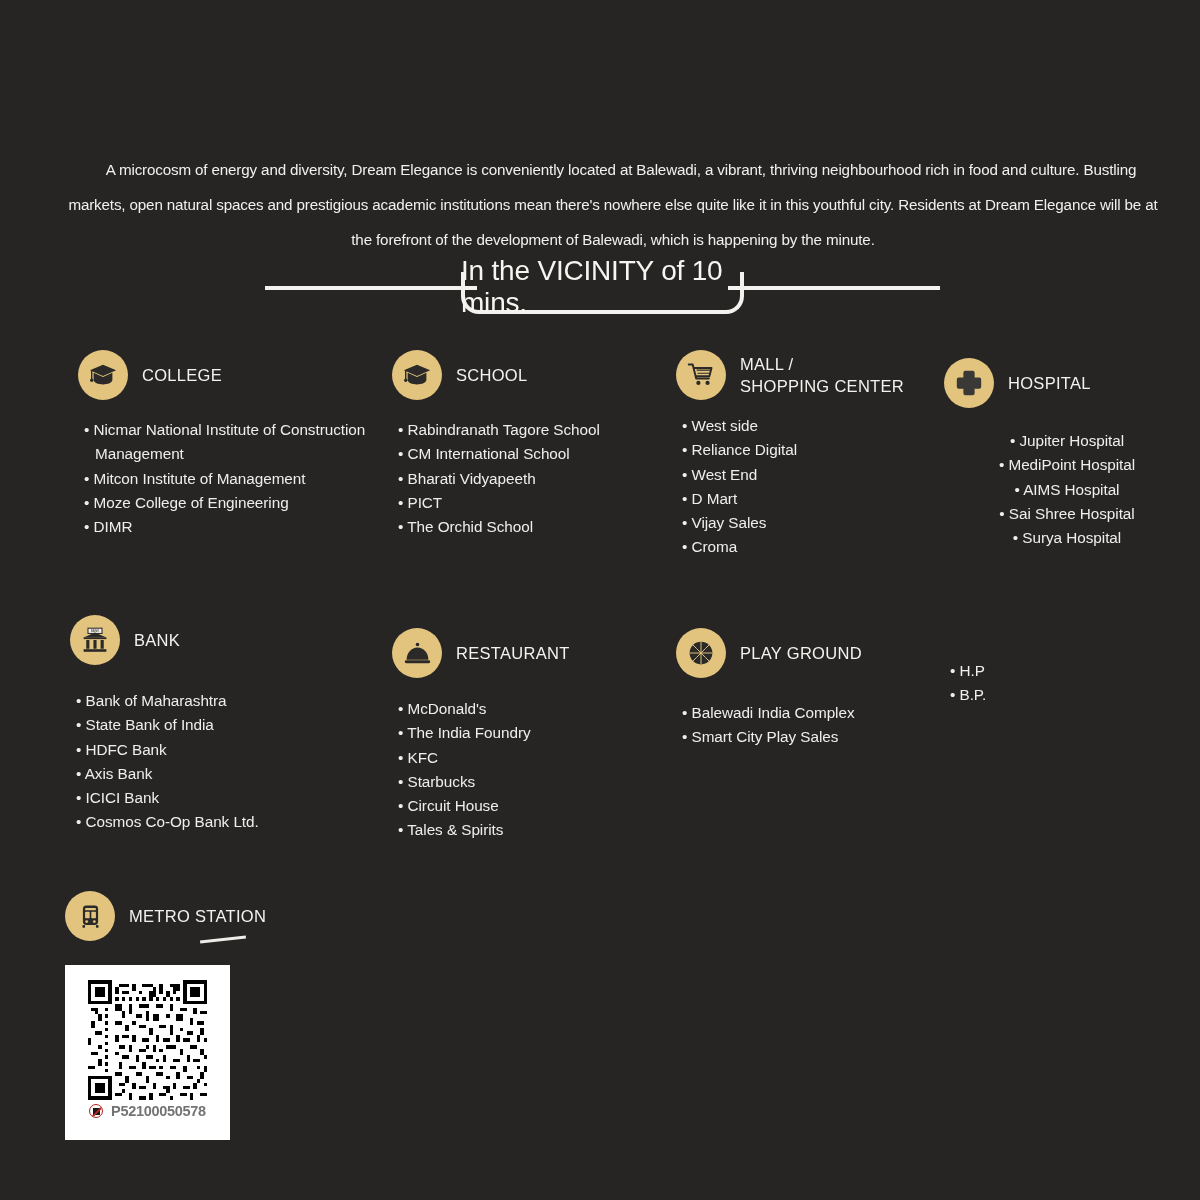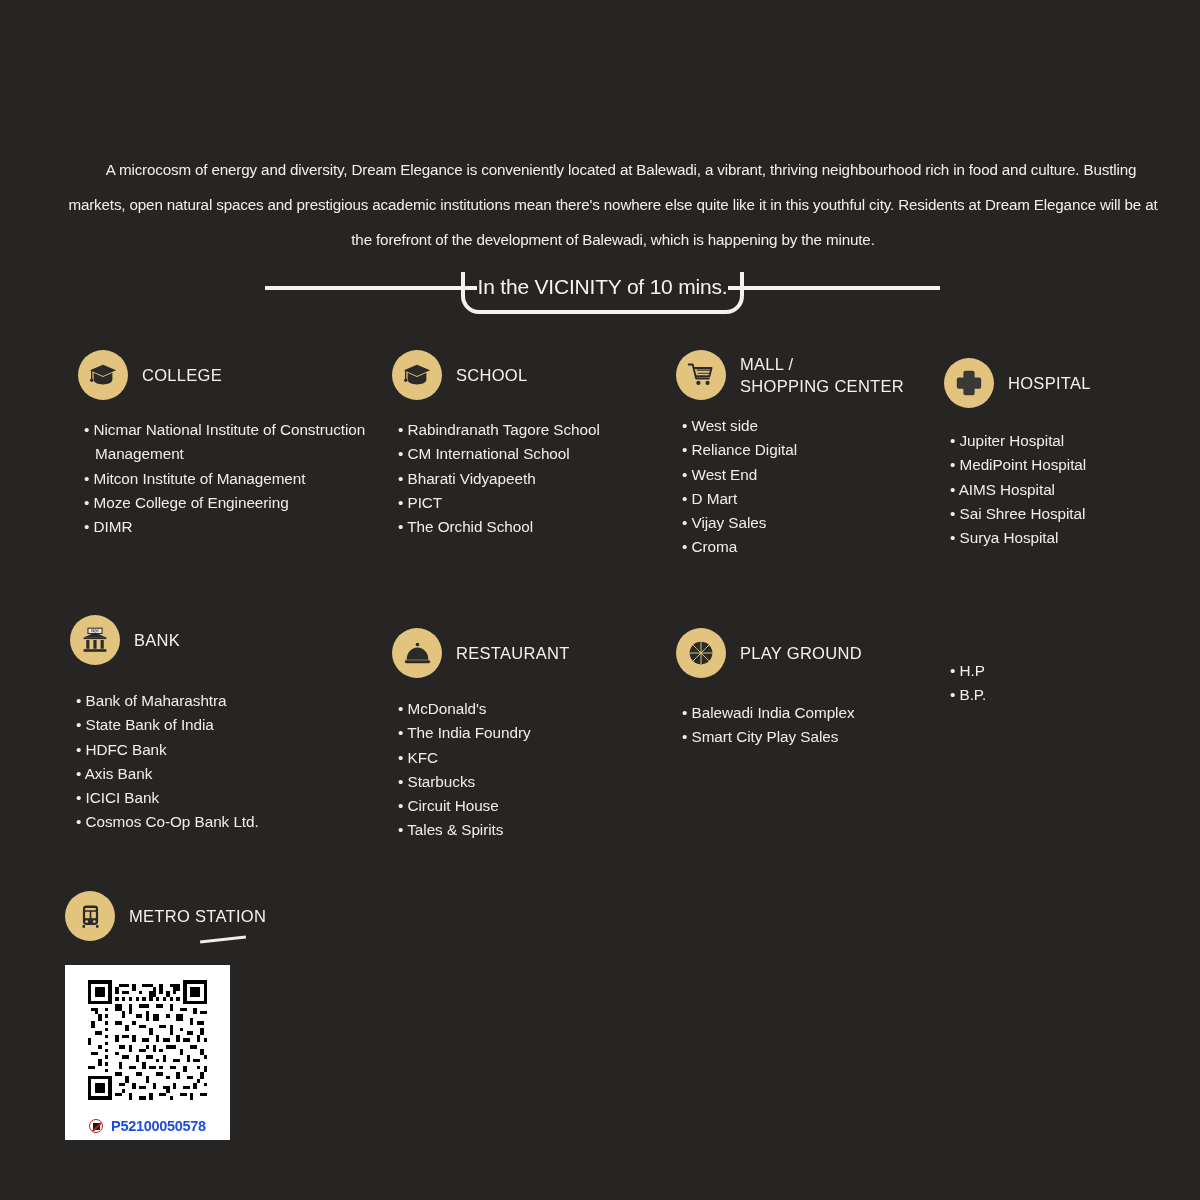--- a/index.html
+++ b/index.html
@@ -58,21 +58,21 @@
   }
   .ribbon-text {
     position: absolute;
     left: 196px;
     top: 0px;
     width: 283px;
     height: 42px;
     display: flex;
     align-items: center;
     justify-content: center;
-    font-size: 21px;
+    font-size: 28px;
     letter-spacing: -0.2px;
     color: #f7f5f2;
     padding-bottom: 12px;
   }
 
   
   .cat {
     position: absolute;
   }
   .cat-head {
@@ -114,21 +114,21 @@
   .cat-list li::before {
     content: "• ";
   }
 
   
   #cat-college   { left: 78px;  top: 350px; width: 300px; }
   #cat-school    { left: 392px; top: 350px; width: 280px; }
   #cat-mall      { left: 676px; top: 350px; width: 250px; }
   #cat-hospital  { left: 944px; top: 358px; width: 240px; }
   #cat-mall .cat-list    { margin-top: 14px; }
-  #cat-hospital .cat-list{ margin-top: 21px; }
+  #cat-hospital .cat-list{ margin-top: 21px; text-align: center; }
 
   
   #cat-bank       { left: 70px;  top: 615px; width: 310px; }
   #cat-restaurant { left: 392px; top: 628px; width: 280px; }
   #cat-playground { left: 676px; top: 628px; width: 260px; }
   #cat-petrol     { left: 944px; top: 641px; width: 250px; }
   #cat-bank .cat-list       { margin-top: 24px; }
   #cat-restaurant .cat-list { margin-top: 19px; }
   #cat-playground .cat-list { margin-top: 23px; }
   #cat-petrol .cat-list     { margin-top: 18px; }
@@ -158,25 +158,25 @@
     display: flex;
     flex-direction: column;
     align-items: center;
   }
   .qr-img {
     width: 139px;
     height: 126px;
     display: block;
   }
   .qr-caption {
-    margin-top: 15px;
+    margin-top: 0;
     display: flex;
     align-items: center;
     gap: 8px;
-    color: #1d4ed8;
+    color: #737373;
     font-size: 14.5px;
     font-weight: bold;
     font-family: "Liberation Sans", sans-serif;
     letter-spacing: -0.3px;
   }
   .rera-mark {
     width: 14px;
     height: 14px;
     min-width: 14px;
     border-radius: 50%;

